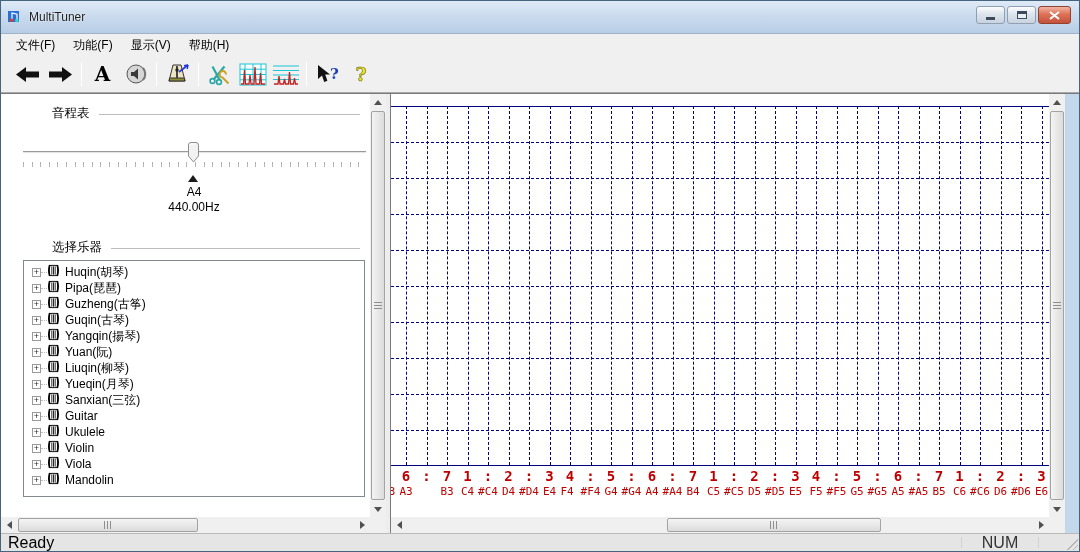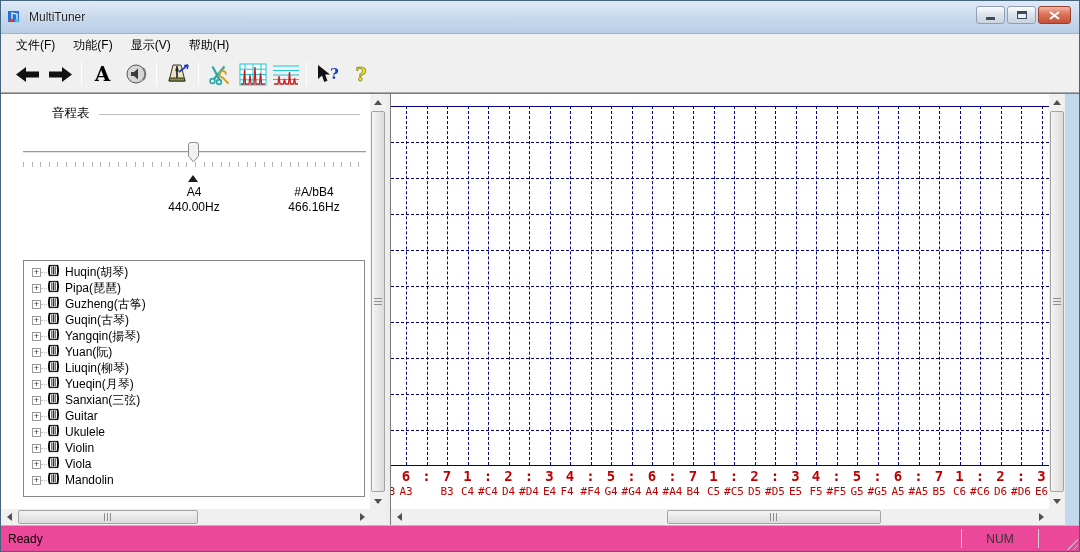--- a/index.html
+++ b/index.html
@@ -87,21 +87,21 @@
   .vthumb { position:absolute; left:1px; right:1px; top:17px; bottom:17px; border:1px solid #a3a3a3; border-radius:2px; background:linear-gradient(90deg,#f4f4f4,#dcdcdc); }
   .vthumb::after { content:""; position:absolute; left:50%; top:50%; width:8px; height:8px; transform:translate(-50%,-50%);
       background:repeating-linear-gradient(#8f8f8f 0 1px,transparent 1px 3px); }
   .hthumb { position:absolute; top:1px; bottom:1px; border:1px solid #a3a3a3; border-radius:2px; background:linear-gradient(#f4f4f4,#dcdcdc); }
   .hthumb::after { content:""; position:absolute; left:50%; top:50%; width:8px; height:8px; transform:translate(-50%,-50%);
       background:repeating-linear-gradient(90deg,#8f8f8f 0 1px,transparent 1px 3px); }
   .left-hthumb { left:17px; width:180px; }
   .right-hthumb { left:276px; width:214px; }
 
   
-  .statusbar { height:26px; background:#ec4899; border-top:1px solid #b9b9b9; display:flex; align-items:center; position:relative; padding-left:7px; font-size:12px; }
+  .statusbar { height:18px; background:#e5e5e5; border-top:1px solid #b9b9b9; display:flex; align-items:center; position:relative; padding-left:7px; font-size:16px; }
   .num-cell { position:absolute; right:40px; top:3px; bottom:3px; width:78px; border-left:1px solid #d2d2d2; border-right:1px solid #d2d2d2; display:flex; align-items:center; justify-content:center; color:#333; }
   .grip { position:absolute; right:1px; bottom:1px; width:14px; height:14px;
       background:repeating-linear-gradient(-45deg,transparent 0 3px,#b5b5b5 3px 4px);
       clip-path:polygon(100% 0,100% 100%,0 100%); }
 </style>
 </head>
 <body>
 
 <div class="window">
 
@@ -245,25 +245,25 @@
               <path d="M2.5 4 a2 2 0 0 1 2-2 h4" stroke="#fff" fill="none"></path>
             </svg>
         </div>
         <div class="slider-ticks"></div>
         <div class="slider-marker"></div>
 
         <div class="freq-label c">
           <div>A4</div>
           <div>440.00Hz</div>
         </div>
-        <div class="freq-label r">
-          <div>#A/bB4</div>
-          <div>466.16Hz</div>
-        </div>
-
+
+        <div class="section-head" style="top:145px">
+          <span class="head-label">选择乐器</span>
+          <span class="rule"></span>
+        </div>
 
         <div class="tree-box" id="tree">
             <div class="tree-row">
               <span class="expand-box">+</span>
               <span class="tree-dots"></span>
               <span><svg width="13" height="13" viewBox="0 0 14 14">
                   <path d="M2 1 C0.8 5 0.8 9 2 13 L3.8 13 C2.9 9 2.9 5 3.8 1 Z" fill="#000"></path>
                   <path d="M12 1 C13.2 5 13.2 9 12 13 L10.2 13 C11.1 9 11.1 5 10.2 1 Z" fill="#000"></path>
                   <path d="M2.5 1.5 H11.5 M2.5 12.5 H11.5" stroke="#000"></path>
                   <path d="M5.2 2.5 V11.5 M7 2.5 V11.5 M8.8 2.5 V11.5" stroke="#000" stroke-width="0.9"></path>

